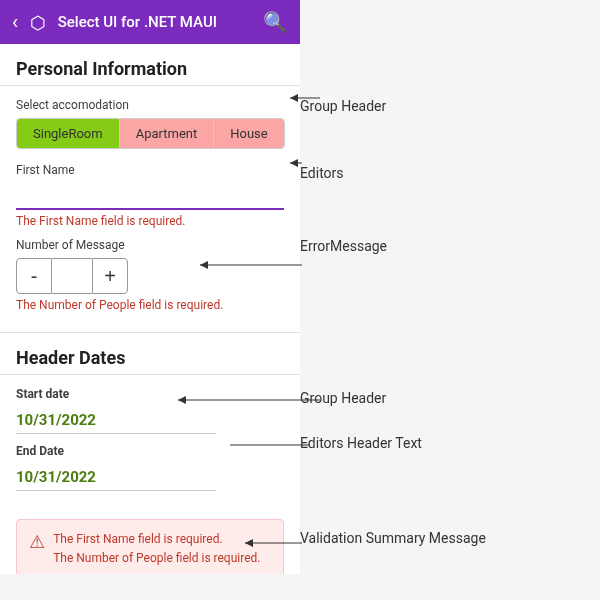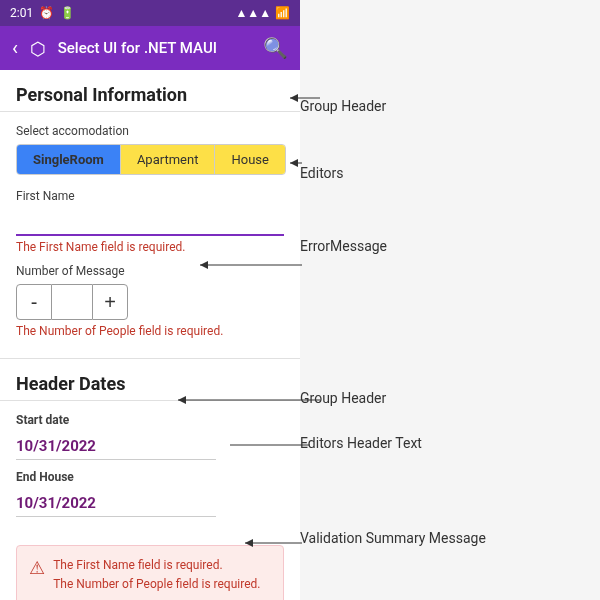--- a/index.html
+++ b/index.html
@@ -75,28 +75,28 @@
       border-radius: 4px;
       overflow: hidden;
       width: fit-content;
       margin-bottom: 14px;
     }
     .segment-item {
       padding: 7px 16px;
       font-size: 13px;
       color: #333;
       cursor: pointer;
-      background: #fde047;
+      background: #fca5a5;
       border-right: 1px solid #ccc;
     }
     .segment-item:last-child { border-right: none; }
     .segment-item.active {
-      background: #3b82f6;
-      color: #333;
-      font-weight: 700;
+      background: #84cc16;
+      color: #333;
+      font-weight: 400;
     }
     .segment-item.selected-tab {
       
     }
 
     
     .text-input-group {
       margin-bottom: 4px;
     }
     .text-input {
@@ -155,21 +155,21 @@
       color: #333;
     }
 
     
     .date-field {
       margin-bottom: 10px;
       font-weight: bold;
     }
     .date-value {
       font-size: 15px;
-      color: #701a75;
+      color: #4d7c0f;
       border-bottom: 1px solid #ccc;
       padding: 4px 0;
       width: 200px;
     }
 
     
     .validation-summary {
       background: #fdecea;
       border: 1px solid #f5c6cb;
       border-radius: 4px;
@@ -224,31 +224,20 @@
       font-size: 14px;
     }
   </style>
 </head>
 <body>
 
 <div class="page-wrapper">
 
   <div class="left-panel">
 
-    <div class="status-bar">
-      <div class="status-left">
-        <span>2:01</span>
-        <span>⏰</span>
-        <span>🔋</span>
-      </div>
-      <div class="status-right">
-        <span>▲▲▲</span>
-        <span>📶</span>
-      </div>
-    </div>
 
     <div class="top-bar">
       <span class="top-bar-icon">‹</span>
       <span style="font-size:18px;">⬡</span>
       <span class="top-bar-title">Select UI for .NET MAUI</span>
       <span class="top-bar-icon">🔍</span>
     </div>
 
     <div class="content">
 
@@ -297,21 +286,21 @@
       </div>
 
       <div class="form-section">
 
         <div class="date-field">
           <div class="field-label">Start date</div>
           <div class="date-value">10/31/2022</div>
         </div>
 
         <div class="date-field">
-          <div class="field-label">End House</div>
+          <div class="field-label">End Date</div>
           <div class="date-value">10/31/2022</div>
         </div>
 
       </div>
 
       <div class="validation-summary">
         <span class="validation-icon">⚠</span>
         <div class="validation-text">
           <div>The First Name field is required.</div>
           <div>The Number of People field is required.</div>

